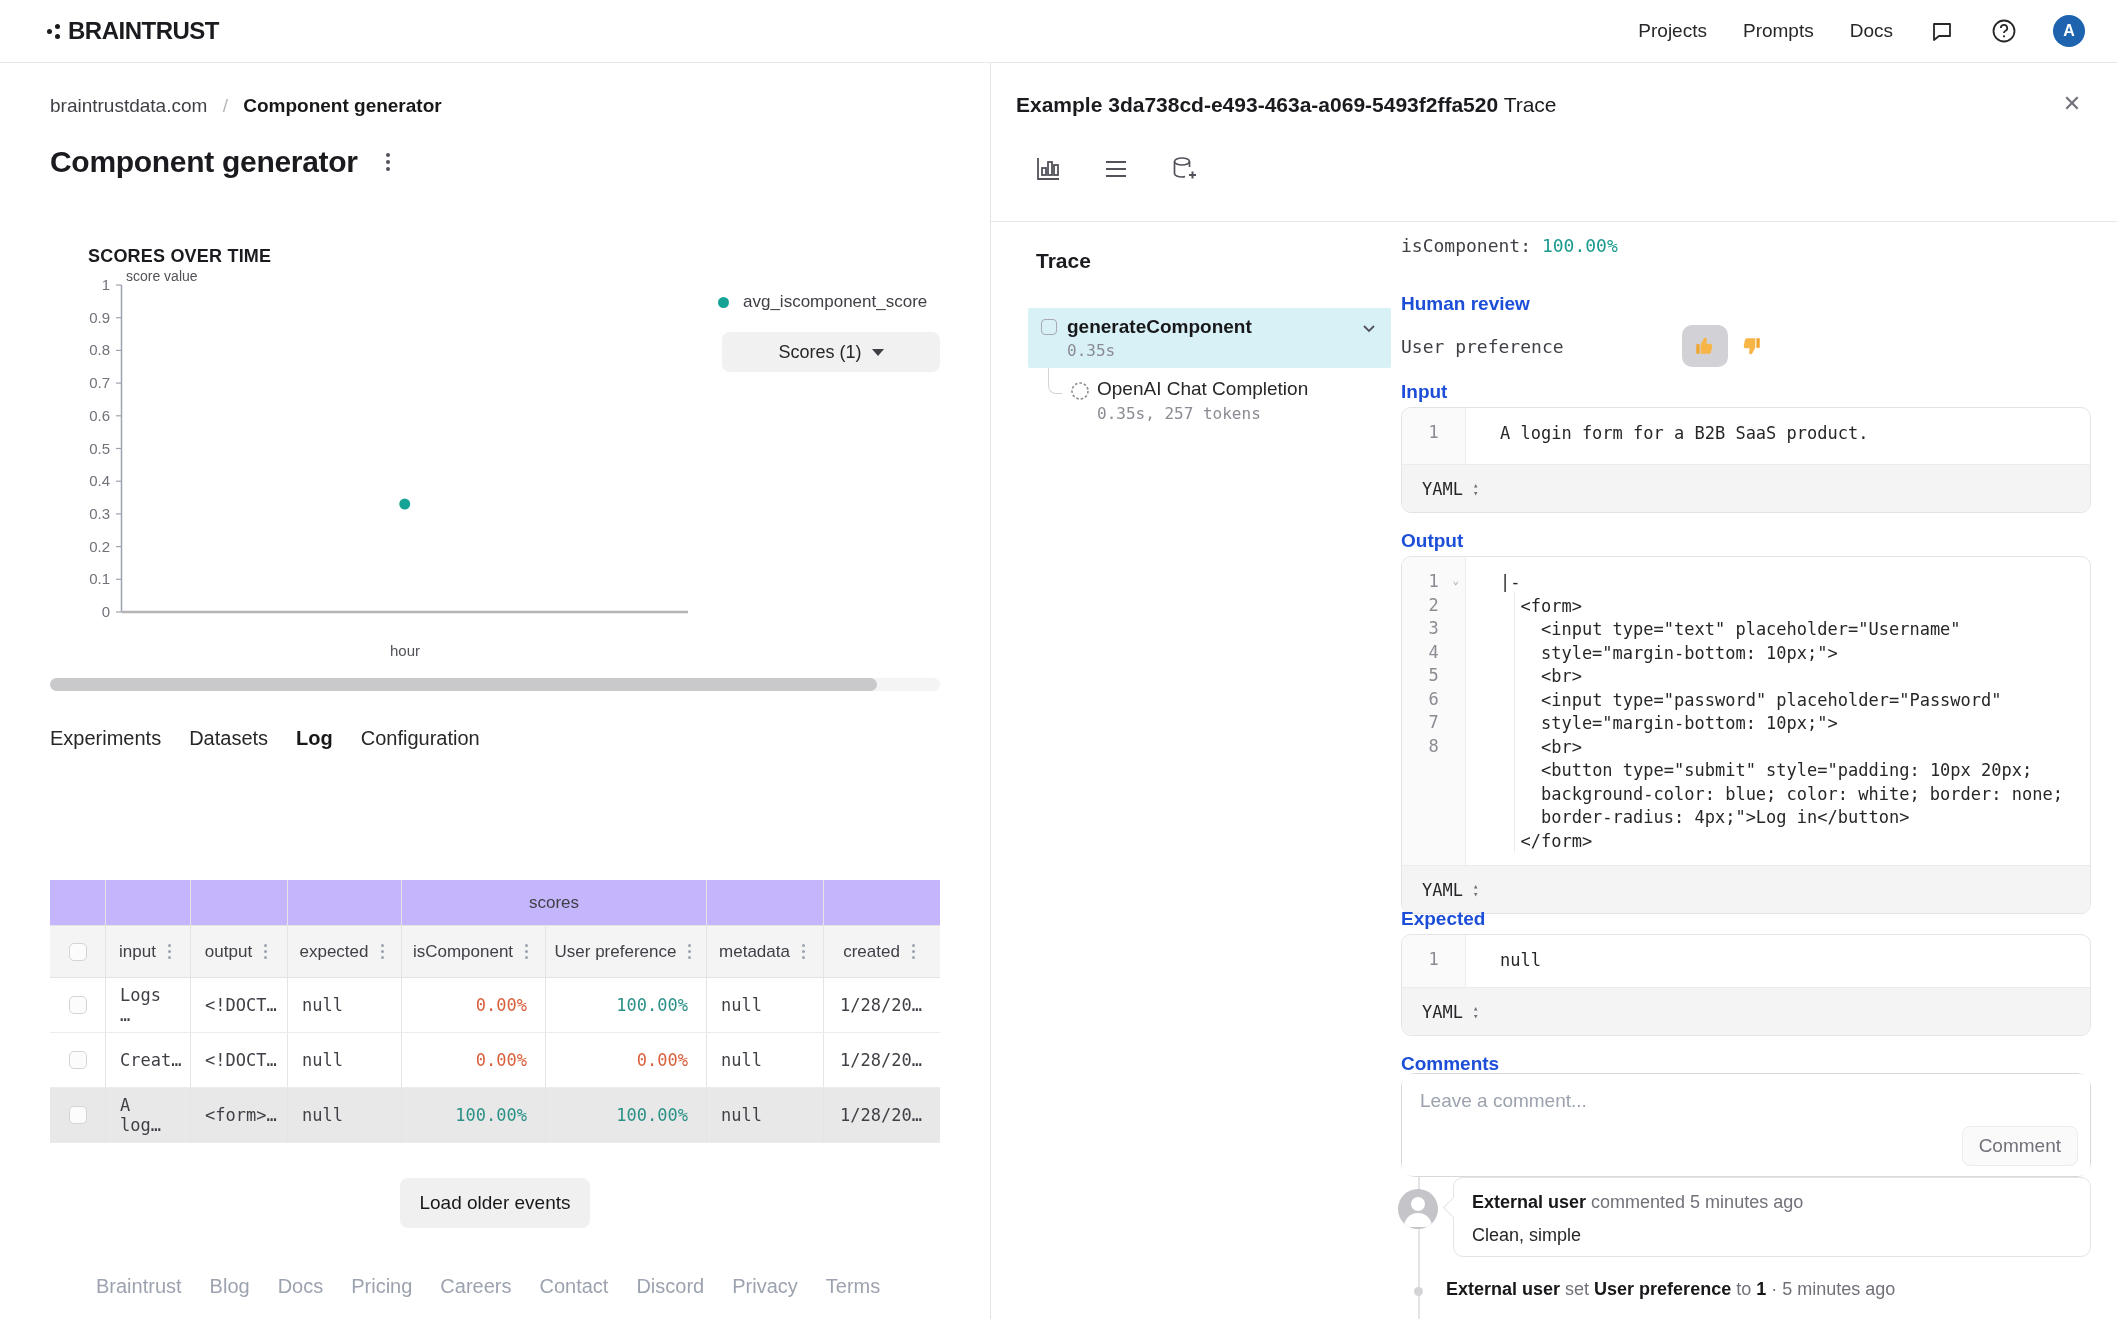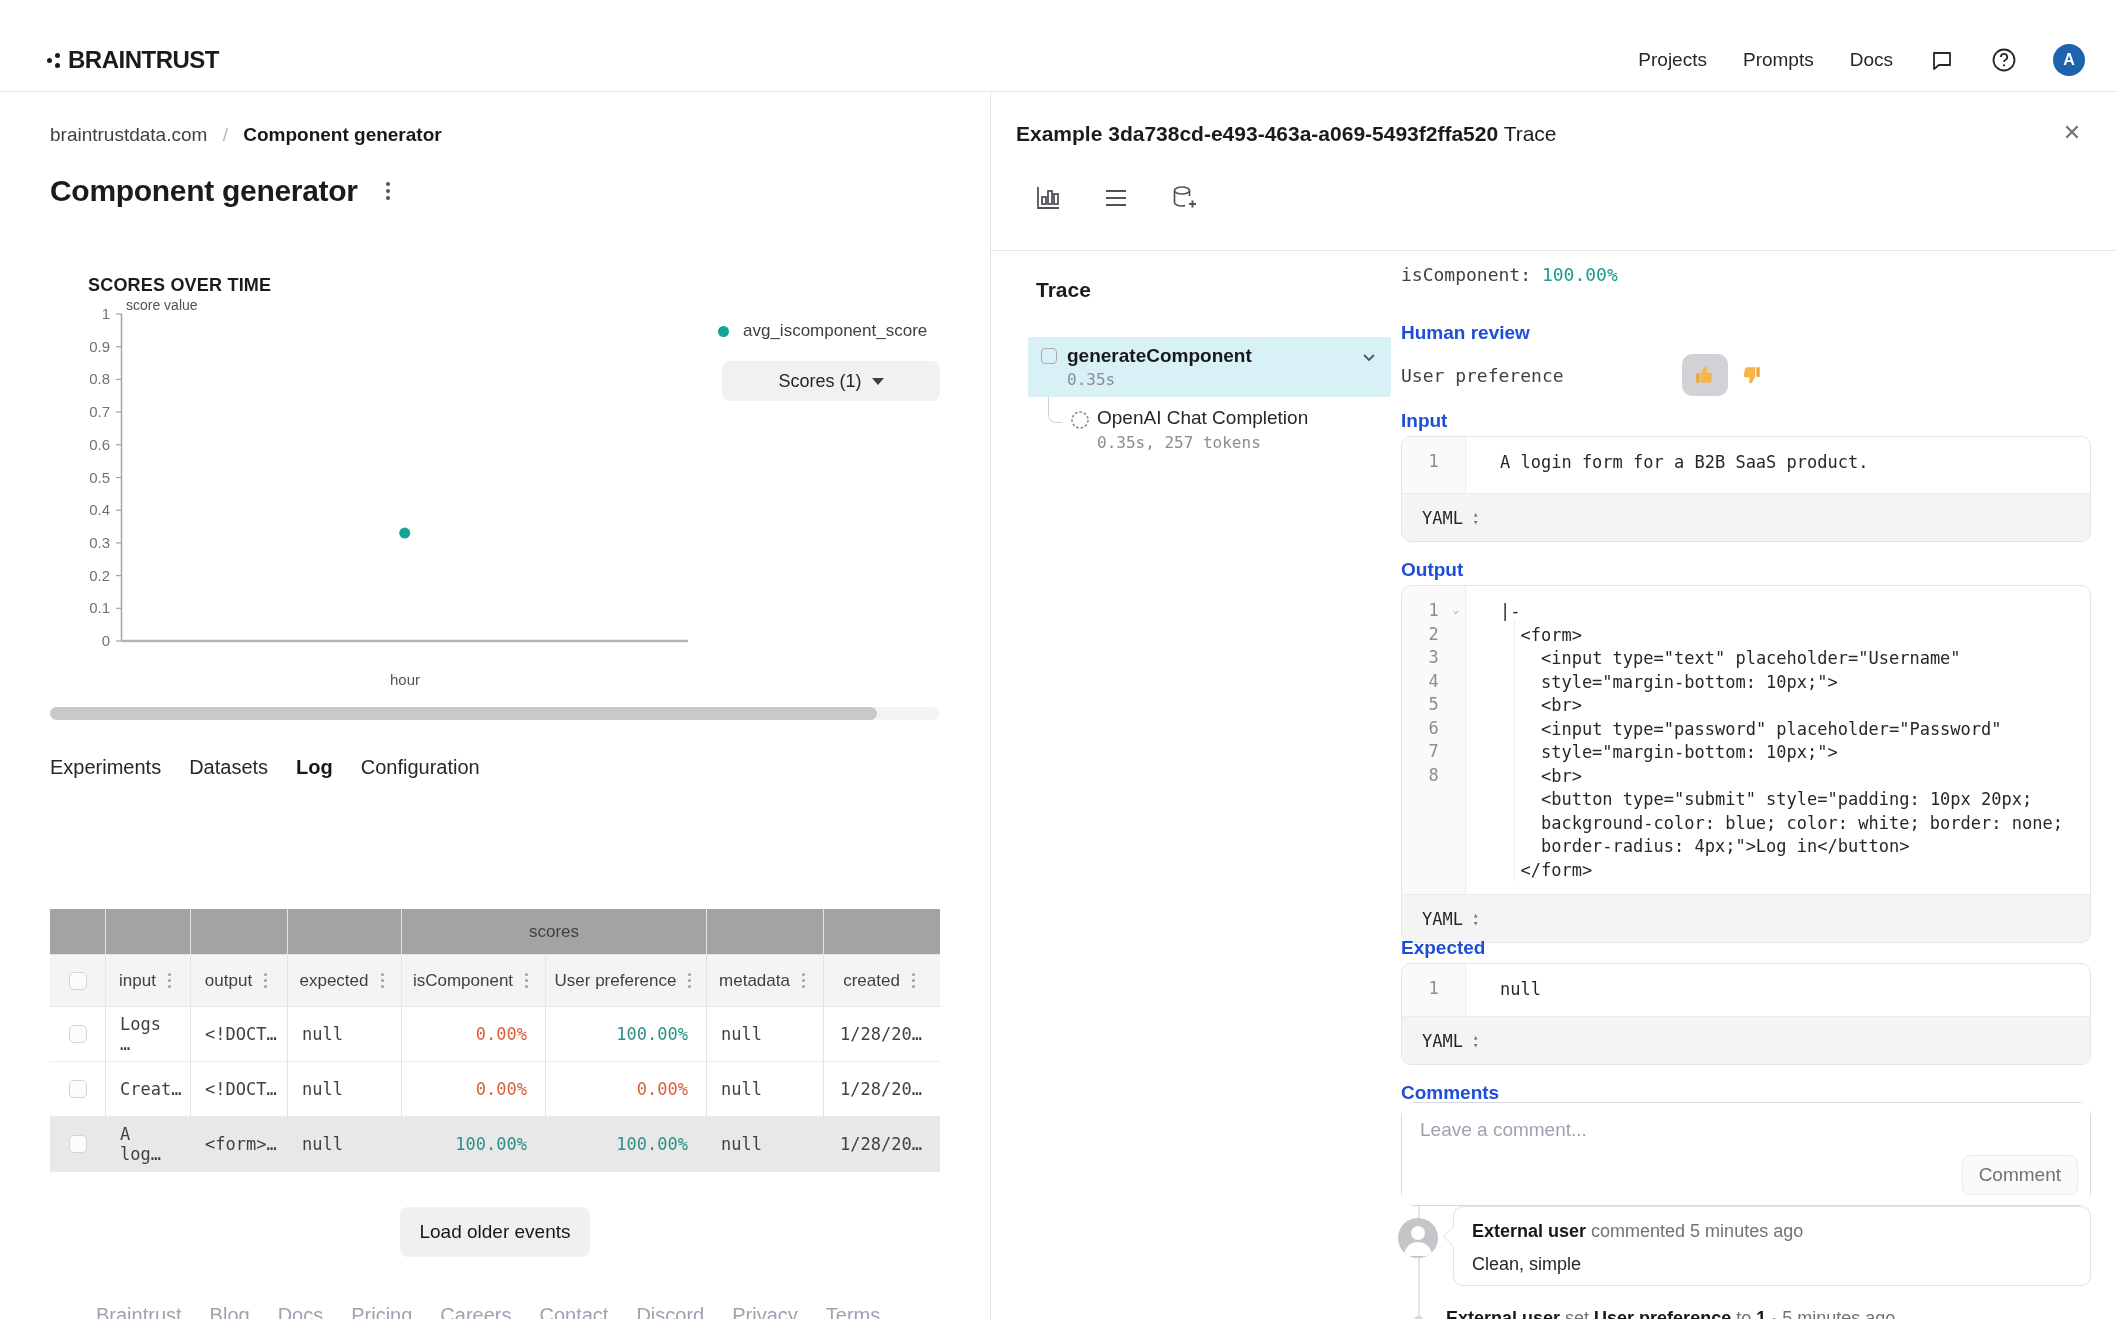--- a/index.html
+++ b/index.html
@@ -1,19 +1,19 @@
 <!DOCTYPE html>
 <html><head>
 <meta charset="utf-8">
 <style>
   * { margin:0; padding:0; box-sizing:border-box; }
   html,body { width:2117px; height:1319px; overflow:hidden; background:#fff;
     font-family:"Liberation Sans", sans-serif; color:#1b1b1f; }
   .mono { font-family:"DejaVu Sans Mono", monospace; }
-  #app { position:relative; width:2117px; height:1217px;margin-top:29px; }
+  #app { position:relative; width:2117px; height:1217px; }
 
   
   #topnav { position:absolute; top:0; left:0; width:2117px; height:63px;
     border-bottom:1px solid #e8e8ea; display:flex; align-items:center; }
   .logo { display:flex; align-items:center; gap:7px; margin-left:47px; cursor:pointer; }
   .logo-mark { position:relative; width:14px; height:22px; }
   .logo-mark i { position:absolute; width:5px; height:5px; border-radius:50%; background:#1b1b1f; }
   .logo-mark i:nth-child(1){ left:0; top:9px; }
   .logo-mark i:nth-child(2){ left:8px; top:4px; }
   .logo-mark i:nth-child(3){ left:8px; top:14px; }
@@ -63,21 +63,21 @@
   #filter-input { position:absolute; left:0; top:0; width:313px; height:44px; border:1px solid #d4d4d8;
     border-radius:8px; padding:0 14px; font-size:17px; color:#27272a; outline:none; }
   #filter-input::placeholder { color:#9ca3af; }
   #filter-help { position:absolute; left:328px; top:11px; width:22px; height:22px; border-radius:50%;
     background:#0d9488; color:#fff; font-size:14px; font-weight:700; display:flex; align-items:center; justify-content:center; cursor:pointer; }
   #filter-kebab { position:absolute; right:0; top:8px; }
 
   
   #log-table { position:absolute; left:50px; top:817px; width:890px; font-size:17px; }
   .tr { display:flex; border-bottom:1px solid #ececee; }
-  .th-group { background:#a3a3a3; height:46px; border-bottom:1px solid #e4e4e7; }
+  .th-group { background:#c4b5fd; height:46px; border-bottom:1px solid #e4e4e7; }
   .th-row  { background:#f4f4f5; height:52px; border-bottom:1px solid #e4e4e7; }
   .td, .th { border-right:1px solid #e4e4e7; display:flex; align-items:center; overflow:hidden; }
   .tr > div:first-child { border-left:1px solid transparent; }
   .th { justify-content:center; gap:6px; color:#3f3f46; font-size:17px; }
   .c0{width:56px;justify-content:center;} .c1{width:85px;} .c2{width:97px;} .c3{width:114px;}
   .c4{width:144px;} .c5{width:161px;} .c6{width:117px;} .c7{width:116px; border-right:none;}
   .group-label { width:305px; justify-content:center; color:#3f3f46; }
   .td { color:#3f3f46; padding:0 14px; }
   .td.right { justify-content:flex-end; padding-right:18px; }
   .row { height:55px; background:#fff; cursor:pointer; }

